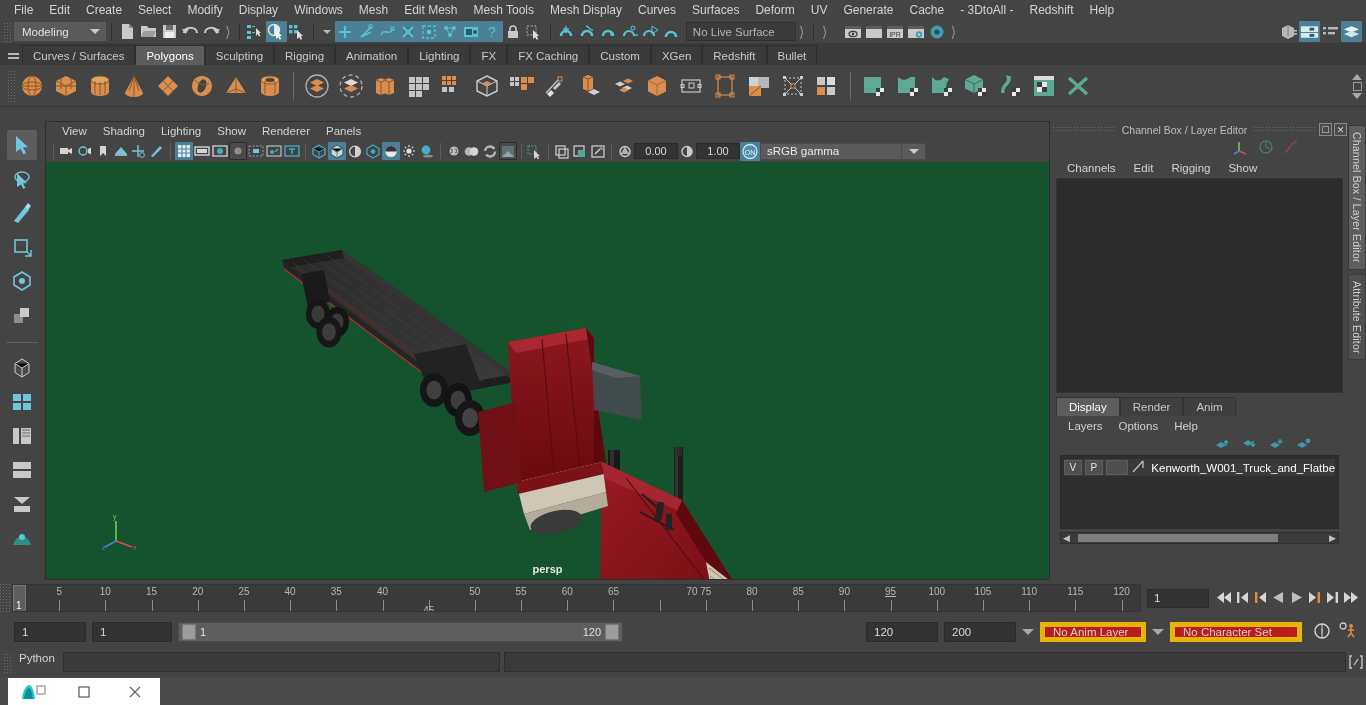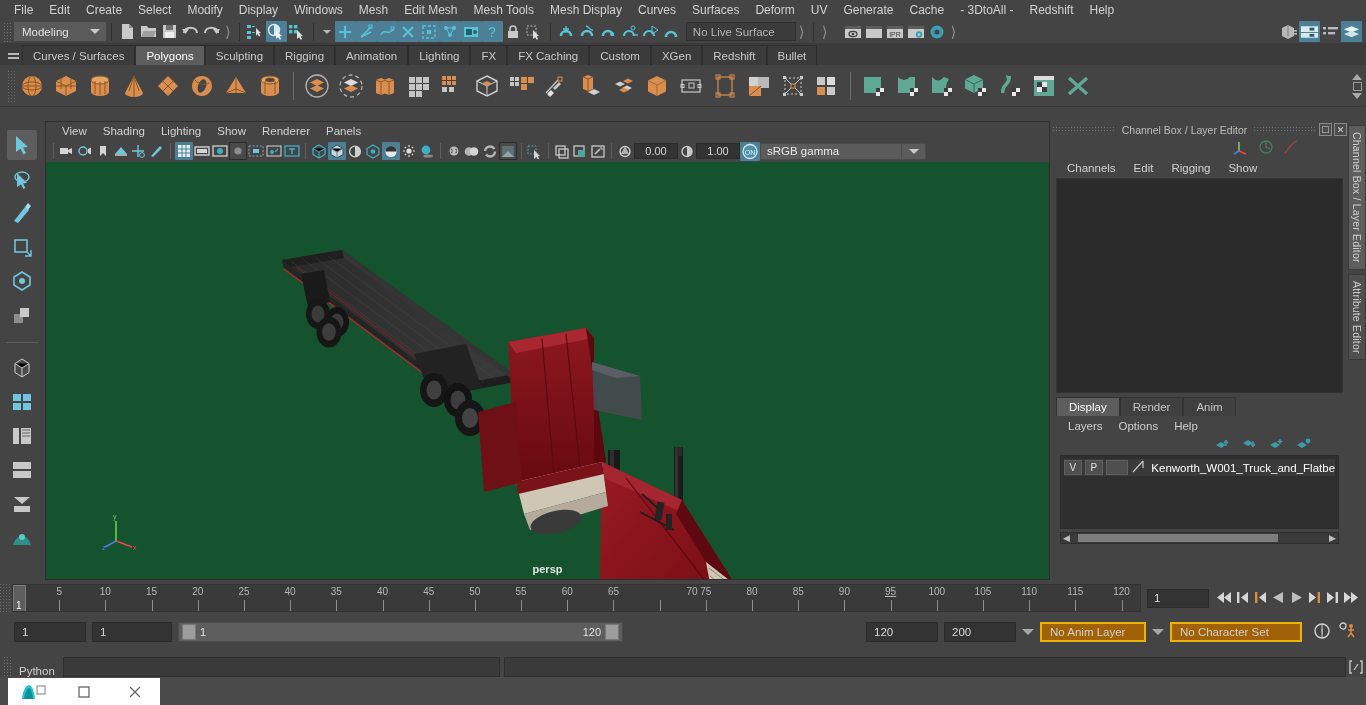--- a/index.html
+++ b/index.html
@@ -189,27 +189,27 @@
   .playbtns { display:flex; align-items:center; gap:3px; padding-right:6px;}
 
   
   .rangebar { position:absolute; left:0; top:616px; width:1366px; height:32px; background:#444444;
     display:flex; align-items:center; padding-left:14px; gap:6px;}
   .rfield { height:20px; background:#333; border:1px solid #2b2b2b; color:#d8d8d8;
     display:flex;align-items:center;padding-left:7px;font-size:11.5px;}
   .rangeslider { height:20px; background:#5e5e5e; border:1px solid #4a4a4a; position:relative;
     display:flex;align-items:center;}
   .rs-handle { width:14px;height:16px;background:#9d9d9d;border:1px solid #777; }
-  .anim-combo { height:20px; background:#a16207; border:2px solid #eab308; color:#d0d0d0;
+  .anim-combo { height:20px; background:#b91c1c; border:5px solid #eab308; color:#d0d0d0;
      display:flex;align-items:center;padding-left:8px;font-size:11.5px;}
   .arrow-dn { width:0;height:0;border-left:6px solid transparent;border-right:6px solid transparent;border-top:6px solid #a8a8a8;}
 
   
   .cmdline { position:absolute; left:0; top:652px; width:1366px; height:25px; background:#444444;
-    display:flex; align-items:flex-end; padding-left:2px;}
+    display:flex; align-items:flex-start; padding-left:2px;}
   .cmd-label { width:52px; font-size:11.5px; color:#d2d2d2; padding-left:8px;}
   .cmd-in { height:20px; background:#3a3a3a; border:1px solid #2e2e2e; }
   .cmd-out { height:20px; background:#3a3a3a; border:1px solid #2e2e2e; flex:1; margin-left:4px;}
   .cmd-btn { width:20px;height:20px;display:flex;align-items:center;justify-content:center;}
 
   
   .taskbar { position:absolute; left:0; top:677px; width:1366px; height:28px; background:#4a4a4a;}
   .winbtns { position:absolute; left:8px; top:678px; width:152px; height:27px; background:#ffffff;
     display:flex; align-items:center;}
   .wb { flex:1; display:flex; align-items:center; justify-content:center; height:27px;}
@@ -1294,21 +1294,21 @@
         <div class="tick-lbl" style="left: 184.754px;">20</div>
         <div class="tick" style="left: 230.943px;"></div>
         <div class="tick-lbl" style="left: 230.943px;">25</div>
         <div class="tick" style="left: 277.131px;"></div>
         <div class="tick-lbl" style="left: 277.131px;">40</div>
         <div class="tick" style="left: 323.32px;"></div>
         <div class="tick-lbl" style="left: 323.32px;">35</div>
         <div class="tick" style="left: 369.508px;"></div>
         <div class="tick-lbl" style="left: 369.508px;">40</div>
         <div class="tick" style="left: 415.697px;"></div>
-        <div class="tick-lbl" style="left: 415.697px;">45</div>
+        <div class="tick-lbl" style="left: 415.697px; margin-top: 19px;">45</div>
         <div class="tick" style="left: 461.885px;"></div>
         <div class="tick-lbl" style="left: 461.885px;">50</div>
         <div class="tick" style="left: 508.074px;"></div>
         <div class="tick-lbl" style="left: 508.074px;">55</div>
         <div class="tick" style="left: 554.262px;"></div>
         <div class="tick-lbl" style="left: 554.262px;">60</div>
         <div class="tick" style="left: 600.451px;"></div>
         <div class="tick-lbl" style="left: 600.451px;">65</div>
         <div class="tick" style="left: 646.639px;"></div>
         <div class="tick-lbl" style="left: 679px;">70</div>

